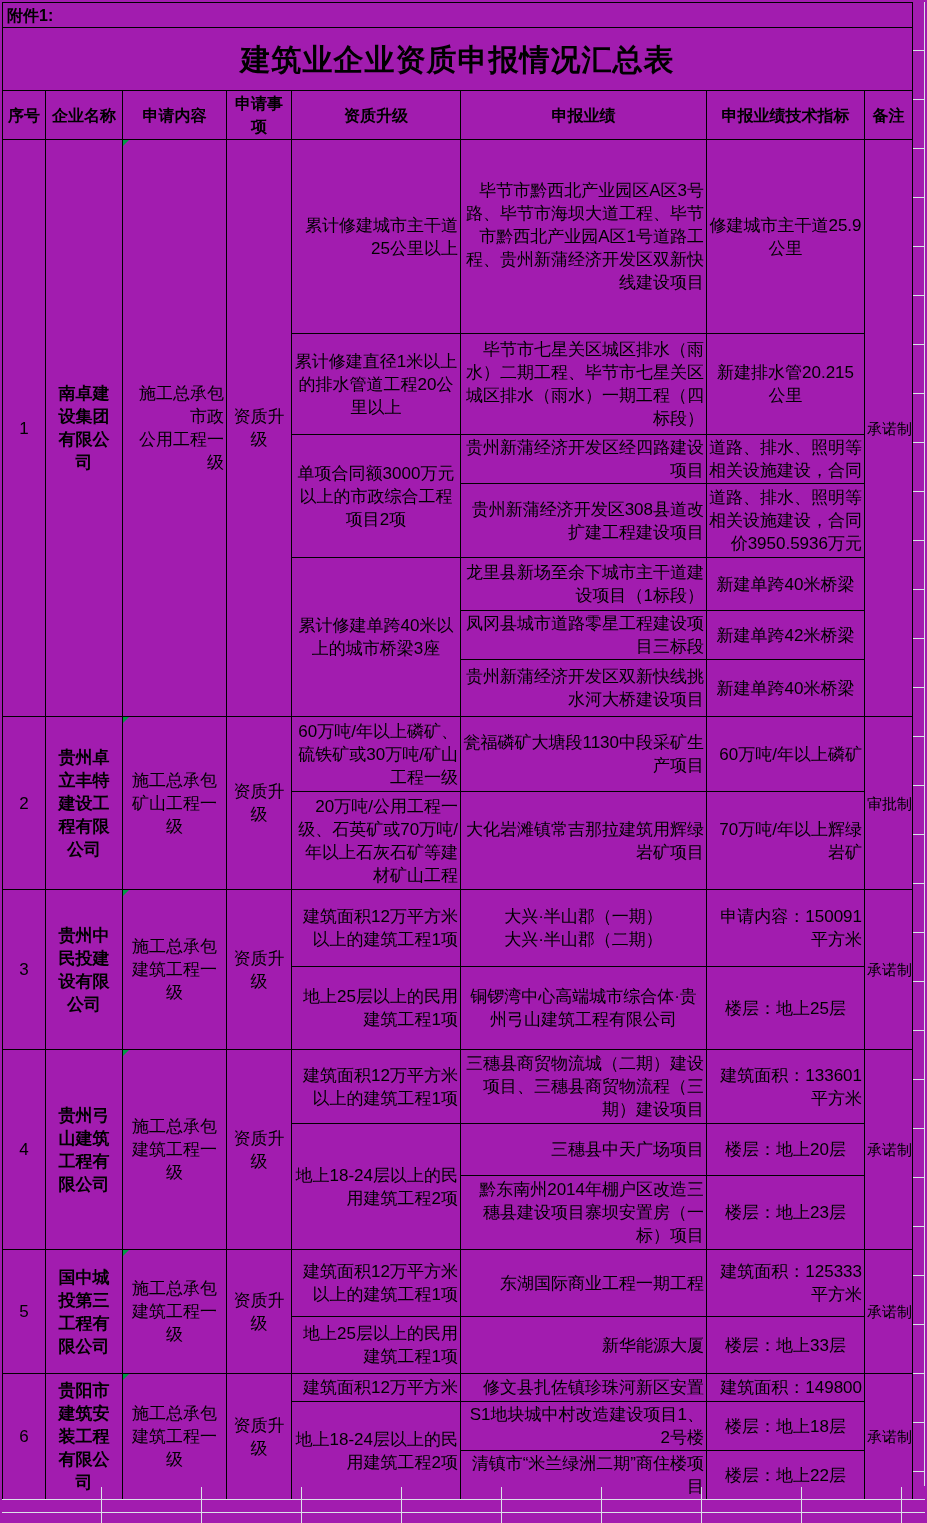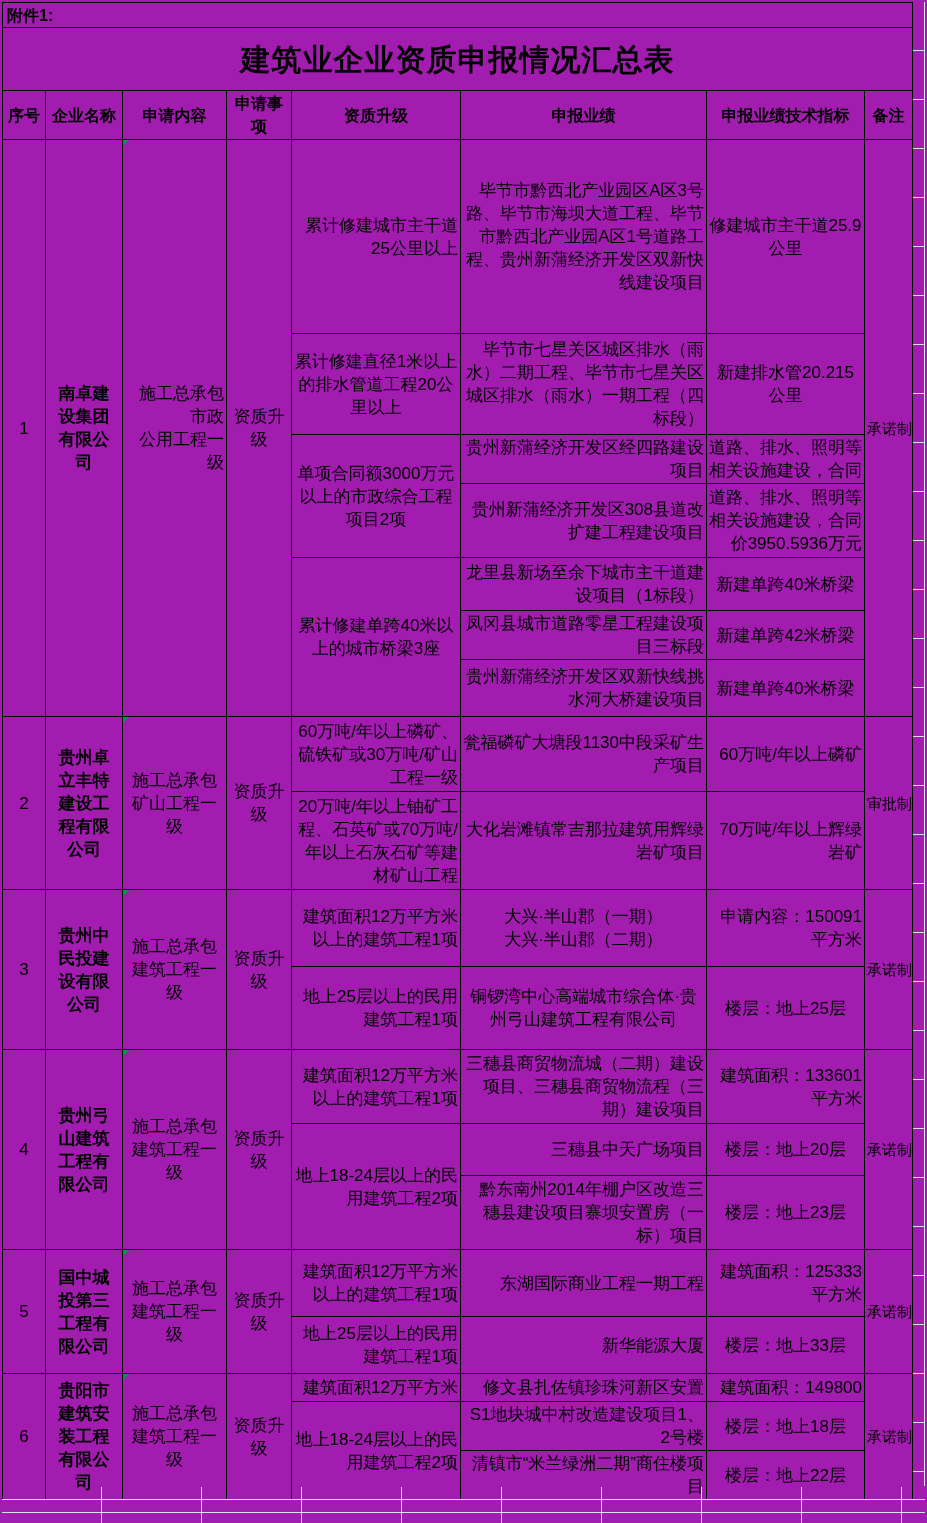--- a/index.html
+++ b/index.html
@@ -122,21 +122,21 @@
       <td rowspan="2" class="company-cell">贵州卓立丰特建设工程有限公司</td>
       <td rowspan="2" class="content-cell"><i class="tri"></i><span>施工总承包
 矿山工程一级</span></td>
       <td rowspan="2" class="matter-cell">资质升级</td>
       <td class="ta-l">60万吨/年以上磷矿、硫铁矿或30万吨/矿山工程一级</td>
       <td class="ta-l">瓮福磷矿大塘段1130中段采矿生产项目</td>
       <td class="ta-l">60万吨/年以上磷矿</td>
       <td rowspan="2" class="remark-cell">审批制</td>
     </tr>
     <tr style="height:98px">
-      <td class="ta-l">20万吨/年以上铀矿工程、石英矿或70万吨/年以上石灰石矿等建材矿山工程</td>
+      <td class="ta-l">20万吨/公用工程一级、石英矿或70万吨/年以上石灰石矿等建材矿山工程</td>
       <td class="ta-l">大化岩滩镇常吉那拉建筑用辉绿岩矿项目</td>
       <td class="ta-l">70万吨/年以上辉绿岩矿</td>
     </tr>
 
     <tr style="height:77px">
       <td rowspan="2">3</td>
       <td rowspan="2" class="company-cell">贵州中民投建设有限公司</td>
       <td rowspan="2" class="content-cell"><i class="tri"></i><span>施工总承包
 建筑工程一级</span></td>
       <td rowspan="2" class="matter-cell">资质升级</td>

